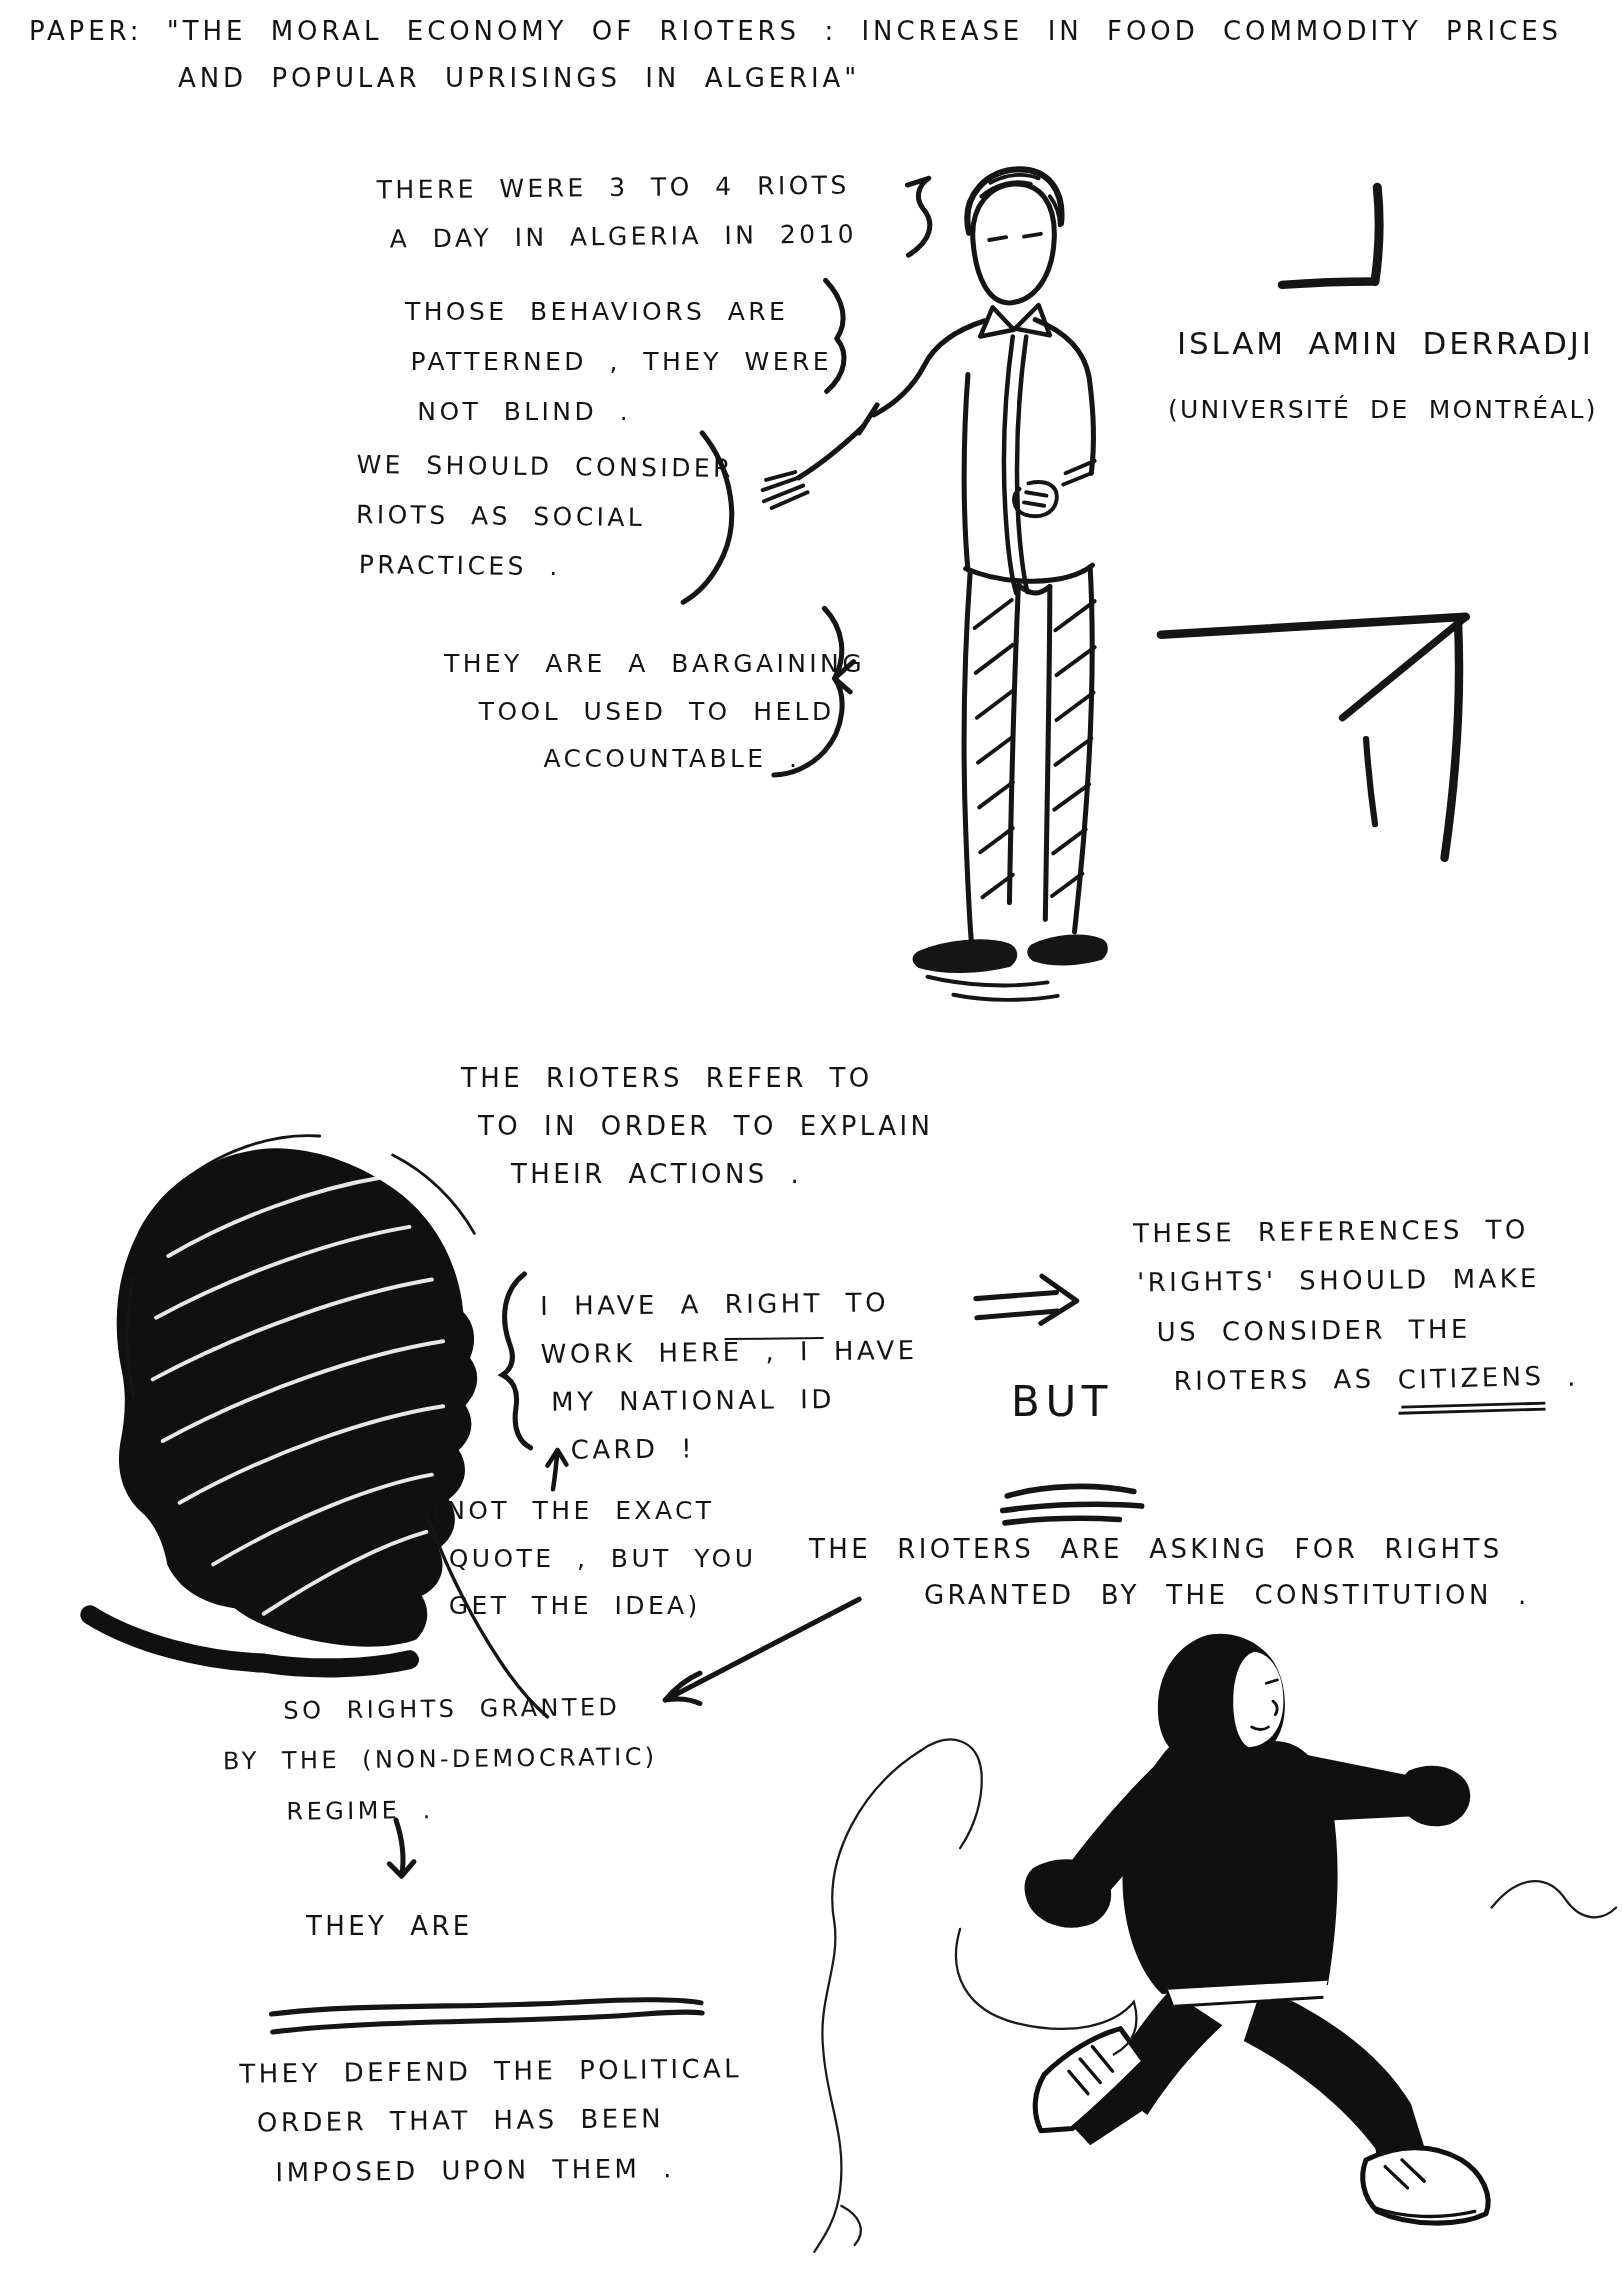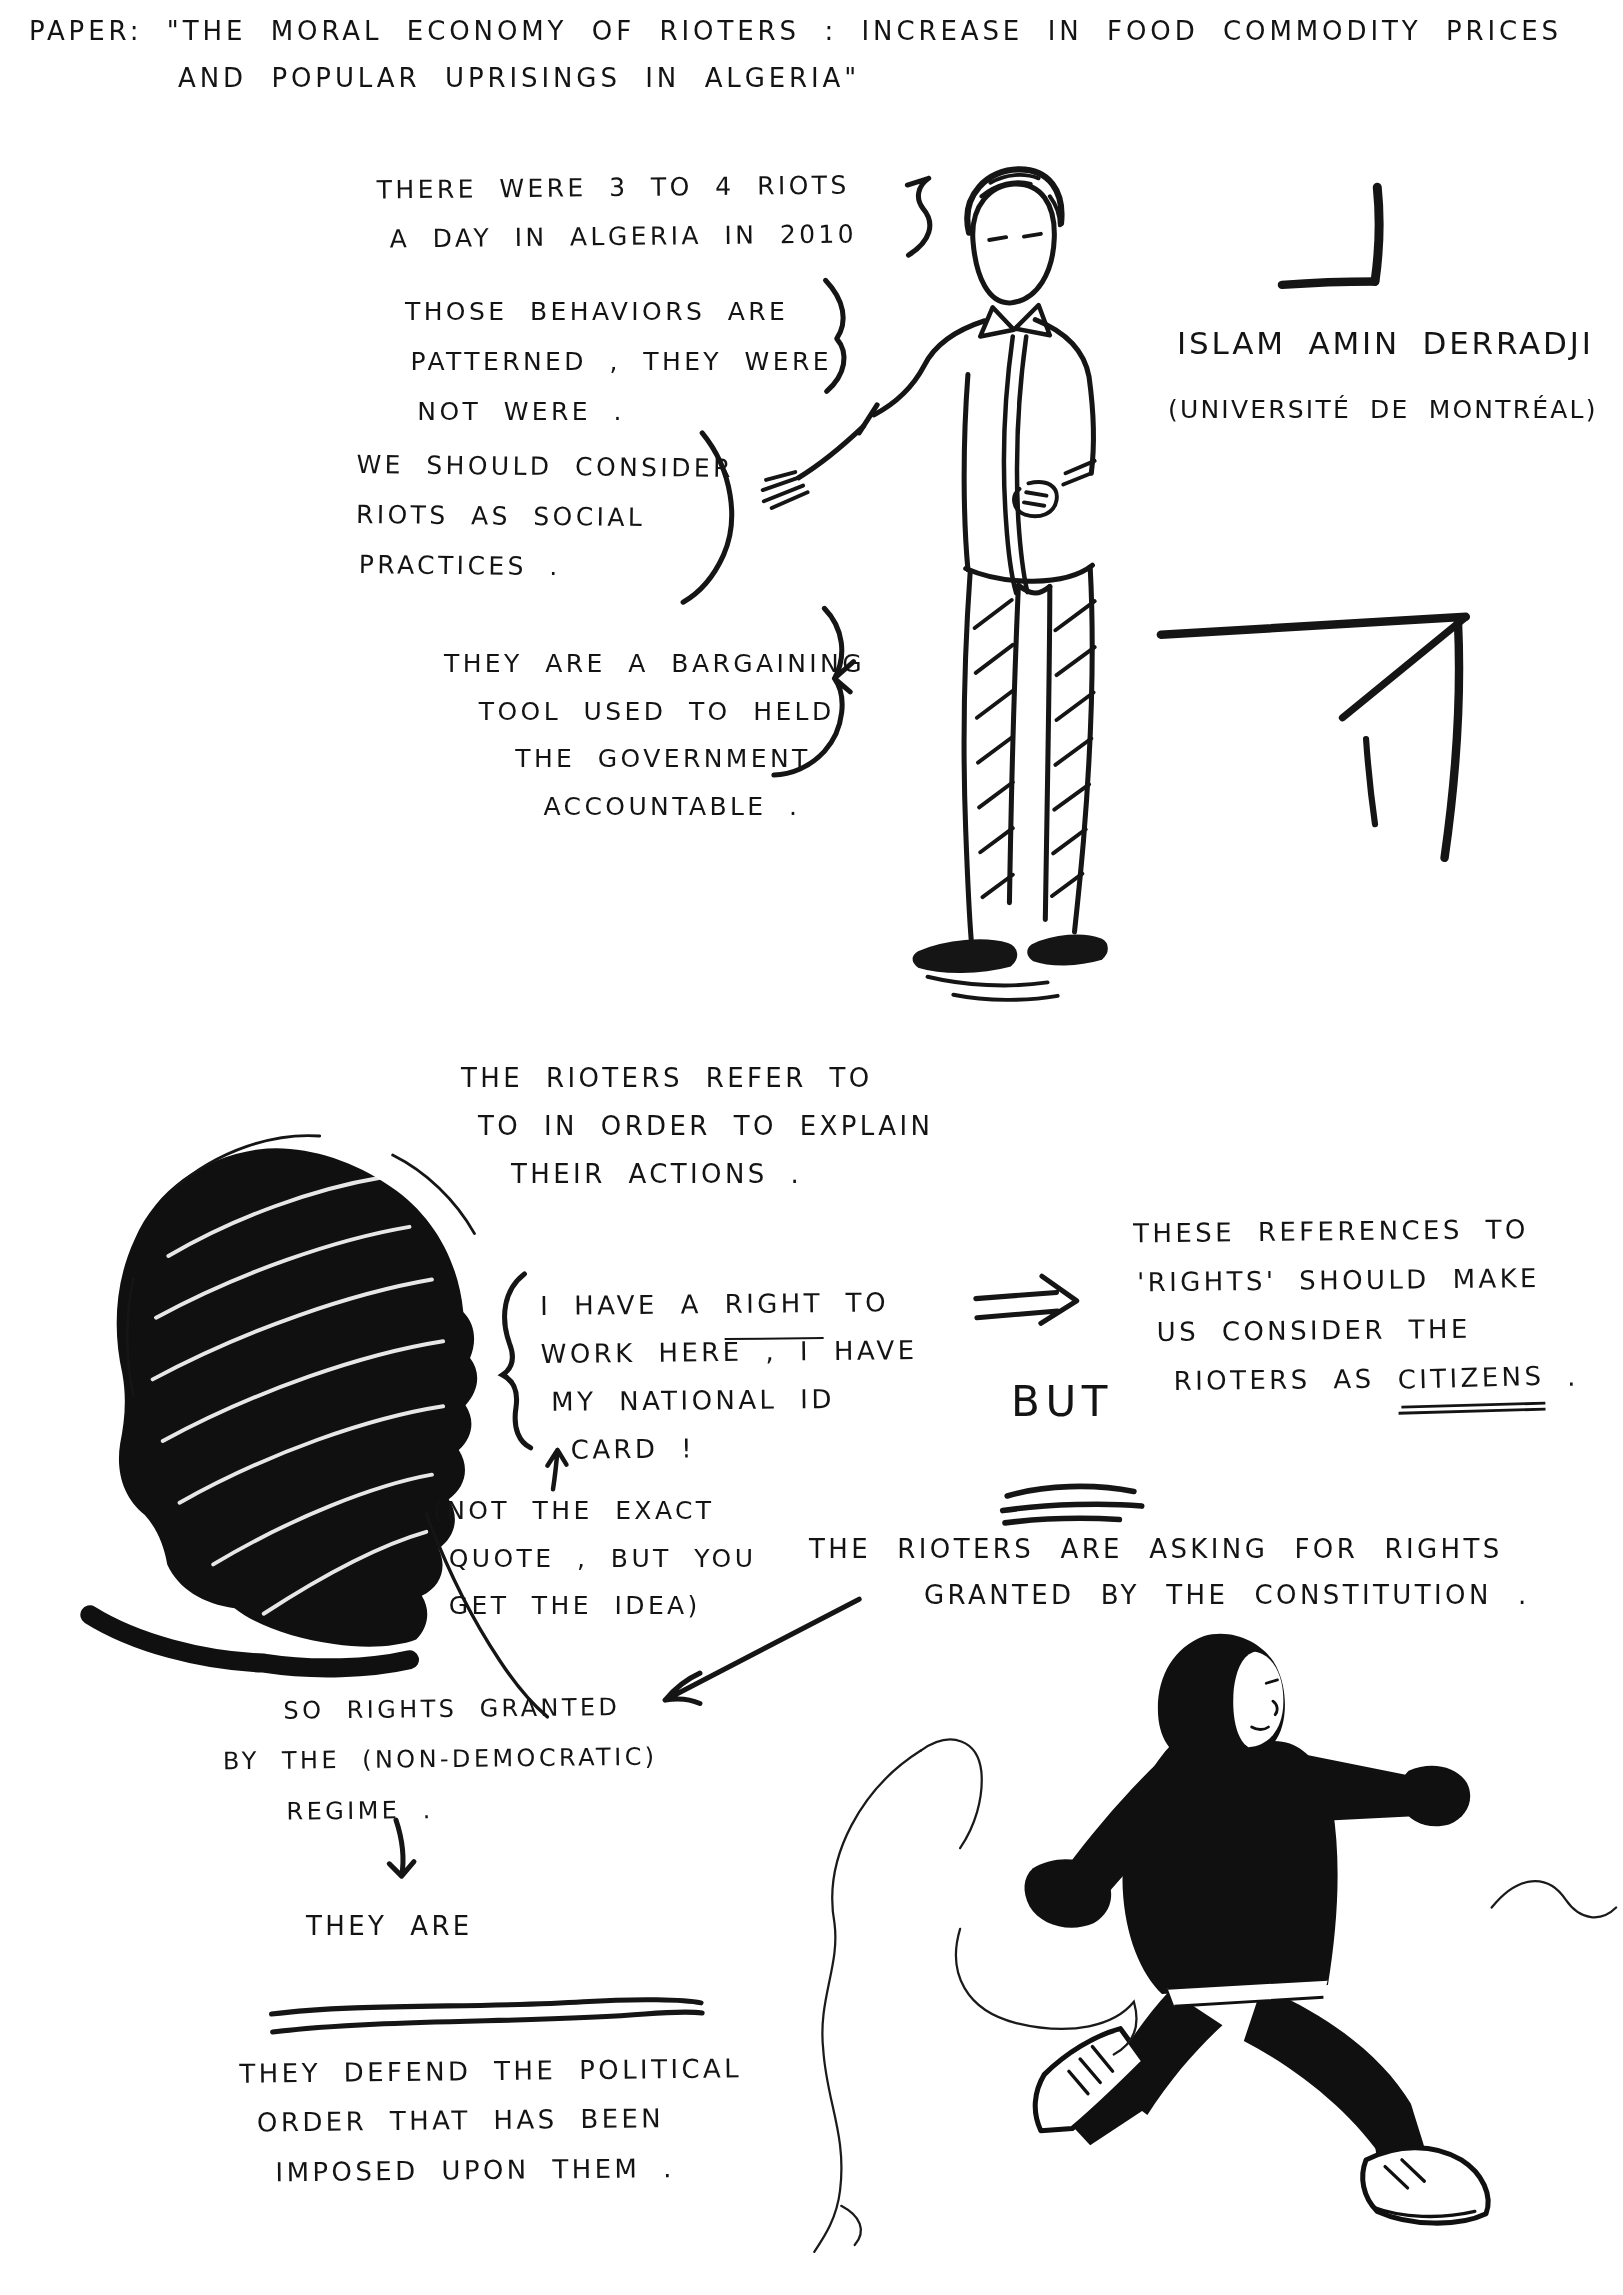--- a/index.html
+++ b/index.html
@@ -154,33 +154,32 @@
   </div>
 
   <div class="hand rotm05" style="left:377px;top:164px;font-size:25px;line-height:1.95;">
     <span class="ln">THERE WERE 3 TO 4 RIOTS</span>
     <span class="ln" style="margin-left:12.3px">A DAY IN ALGERIA IN 2010</span>
   </div>
 
   <div class="hand" style="left:405px;top:287px;font-size:25px;line-height:2.0;">
     <span class="ln">THOSE BEHAVIORS ARE</span>
     <span class="ln" style="margin-left:5.6px">PATTERNED , THEY WERE</span>
-    <span class="ln" style="margin-left:12.3px">NOT WERE .</span>
+    <span class="ln" style="margin-left:12.3px">NOT BLIND .</span>
   </div>
 
   <div class="hand rotp05" style="left:356px;top:442px;font-size:25px;line-height:2.0;">
     <span class="ln">WE SHOULD CONSIDER</span>
     <span class="ln">RIOTS AS SOCIAL</span>
     <span class="ln" style="margin-left:3.4px">PRACTICES .</span>
   </div>
 
   <div class="hand" style="left:444px;top:640px;font-size:25px;line-height:1.9;text-align:center;">
     <span class="ln">THEY ARE A BARGAINING</span>
     <span class="ln" style="margin-left:4.5px">TOOL USED TO HELD</span>
-    <span class="ln" style="margin-left:17px">THE GOVERNMENT</span>
     <span class="ln" style="margin-left:35px">ACCOUNTABLE .</span>
   </div>
 
   <div class="hand" style="left:1177px;top:314px;font-size:31px;letter-spacing:2.8px;word-spacing:10px;">
     <span>ISLAM AMIN DERRADJI</span>
   </div>
   <div class="hand" style="left:1168px;top:386px;font-size:25px;letter-spacing:2.2px;word-spacing:9px;">
     <span>(UNIVERSITÉ DE MONTRÉAL)</span>
   </div>
 

